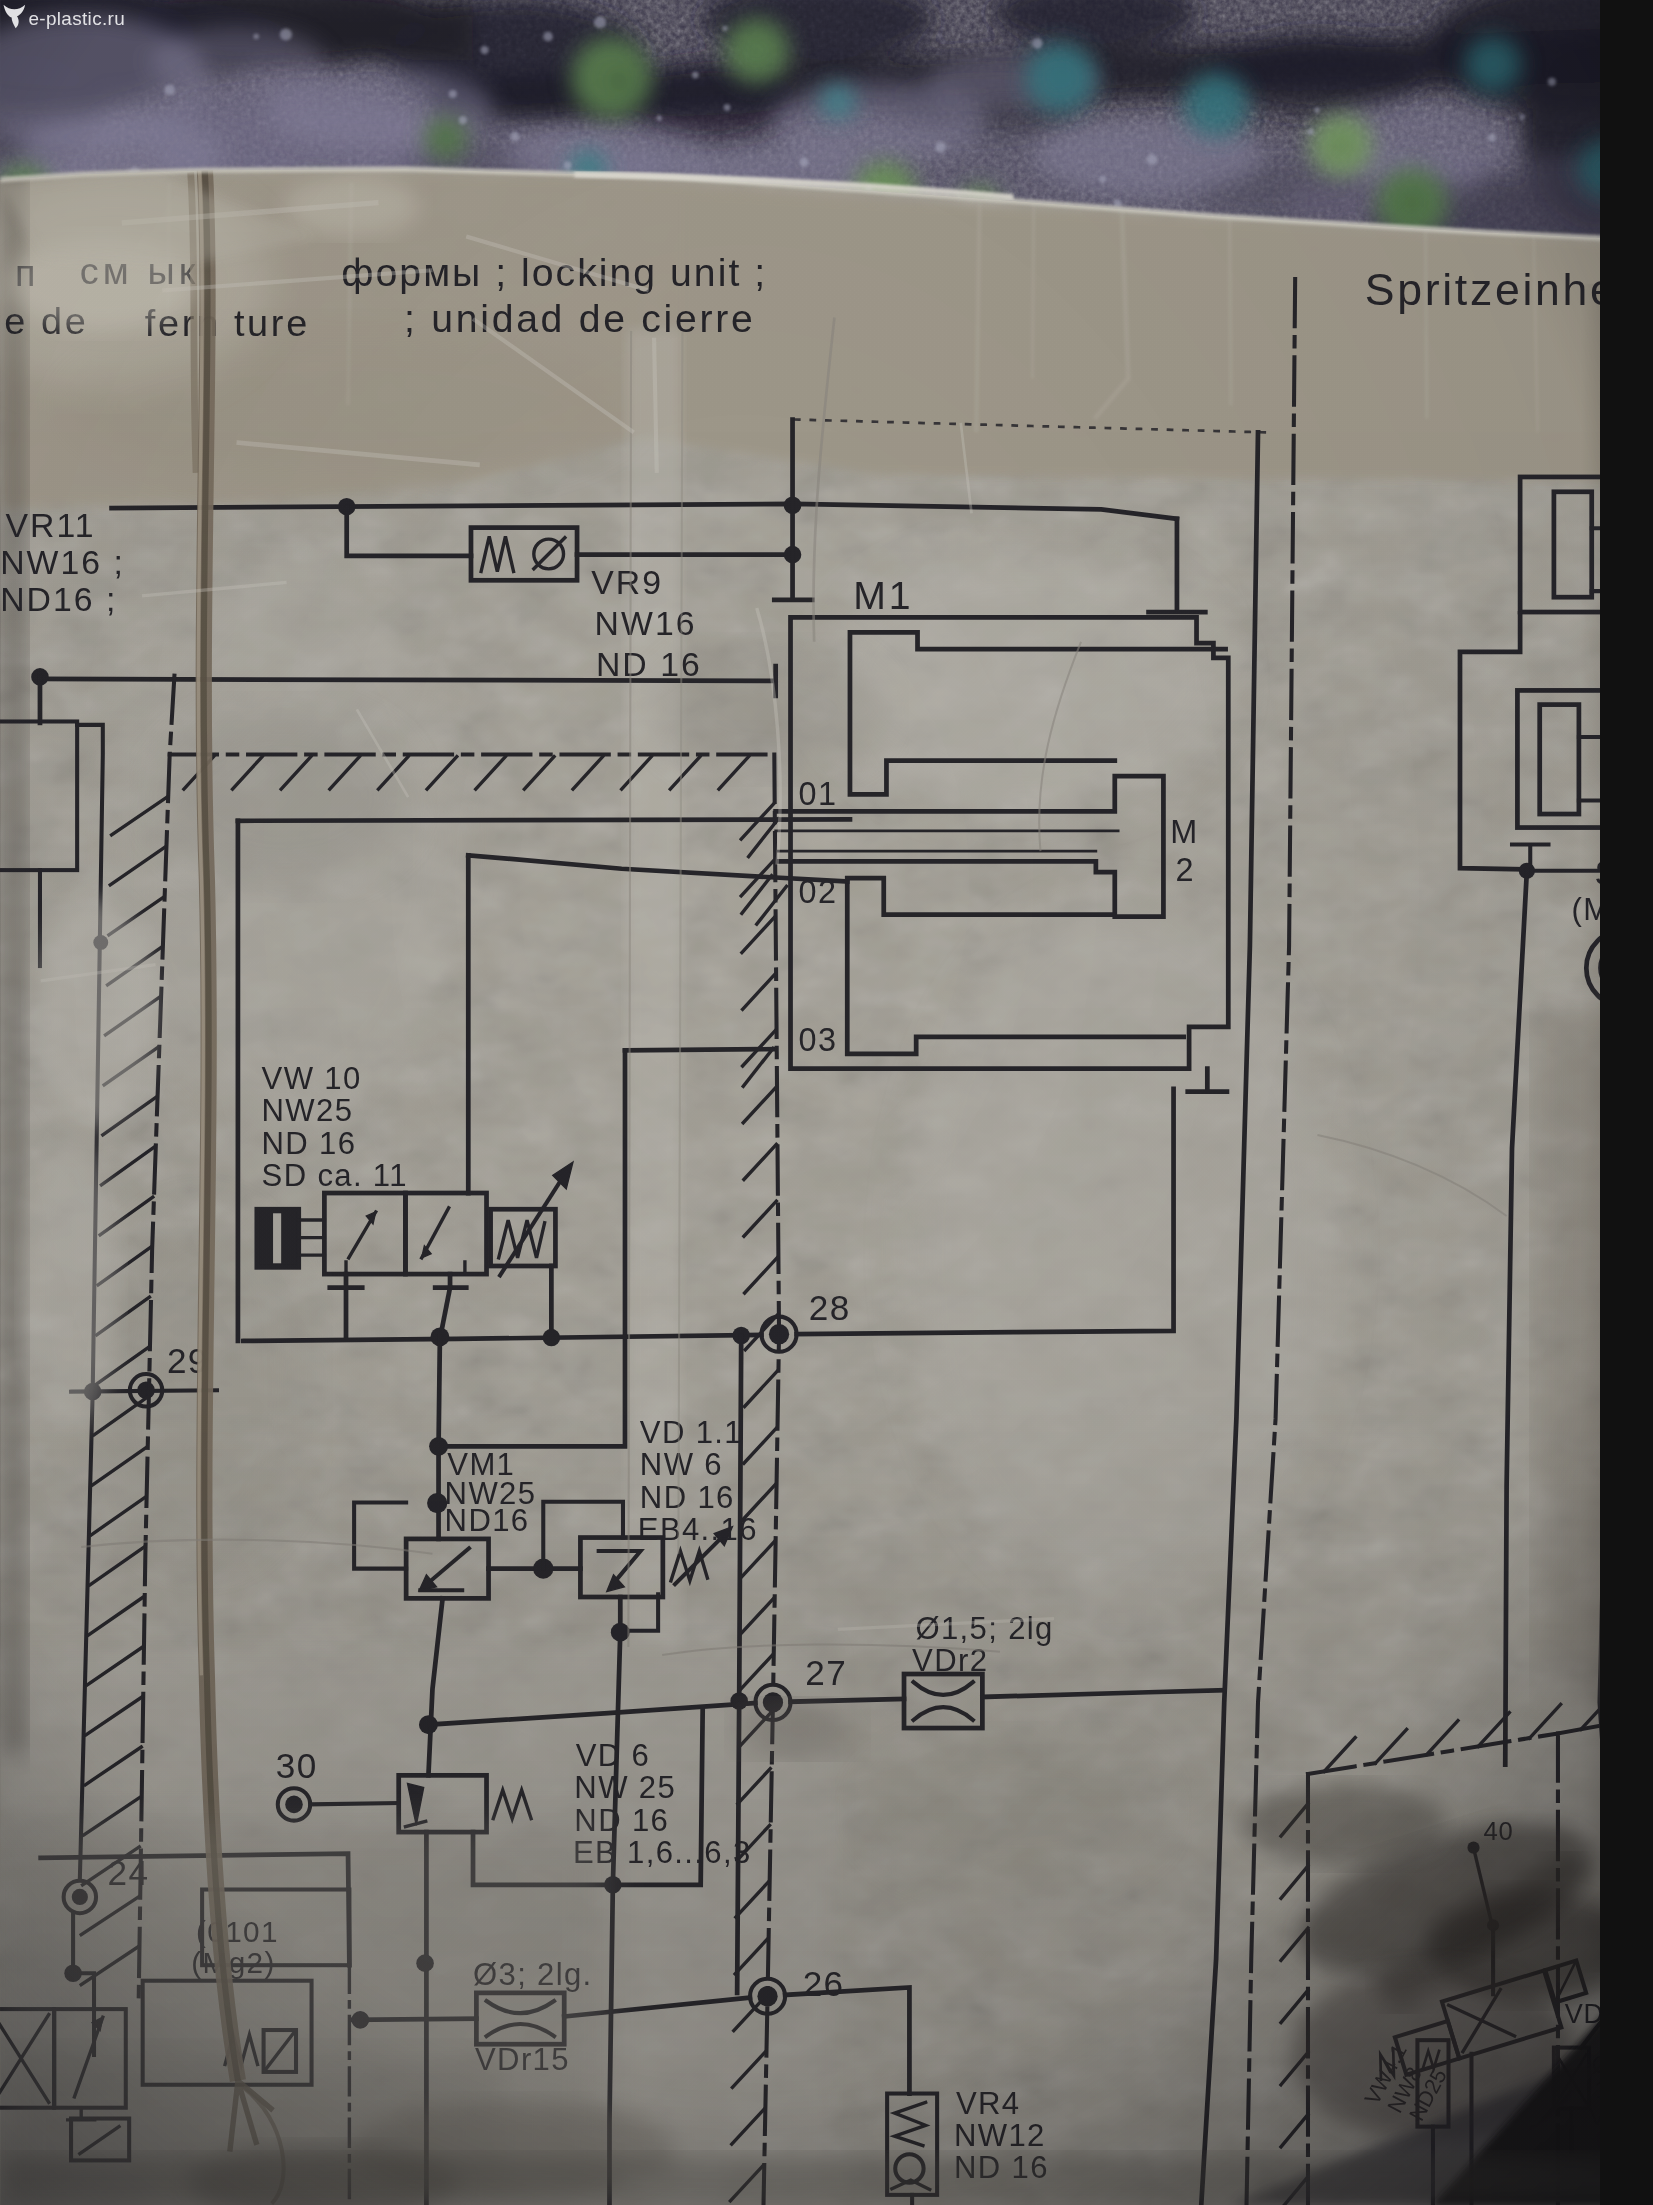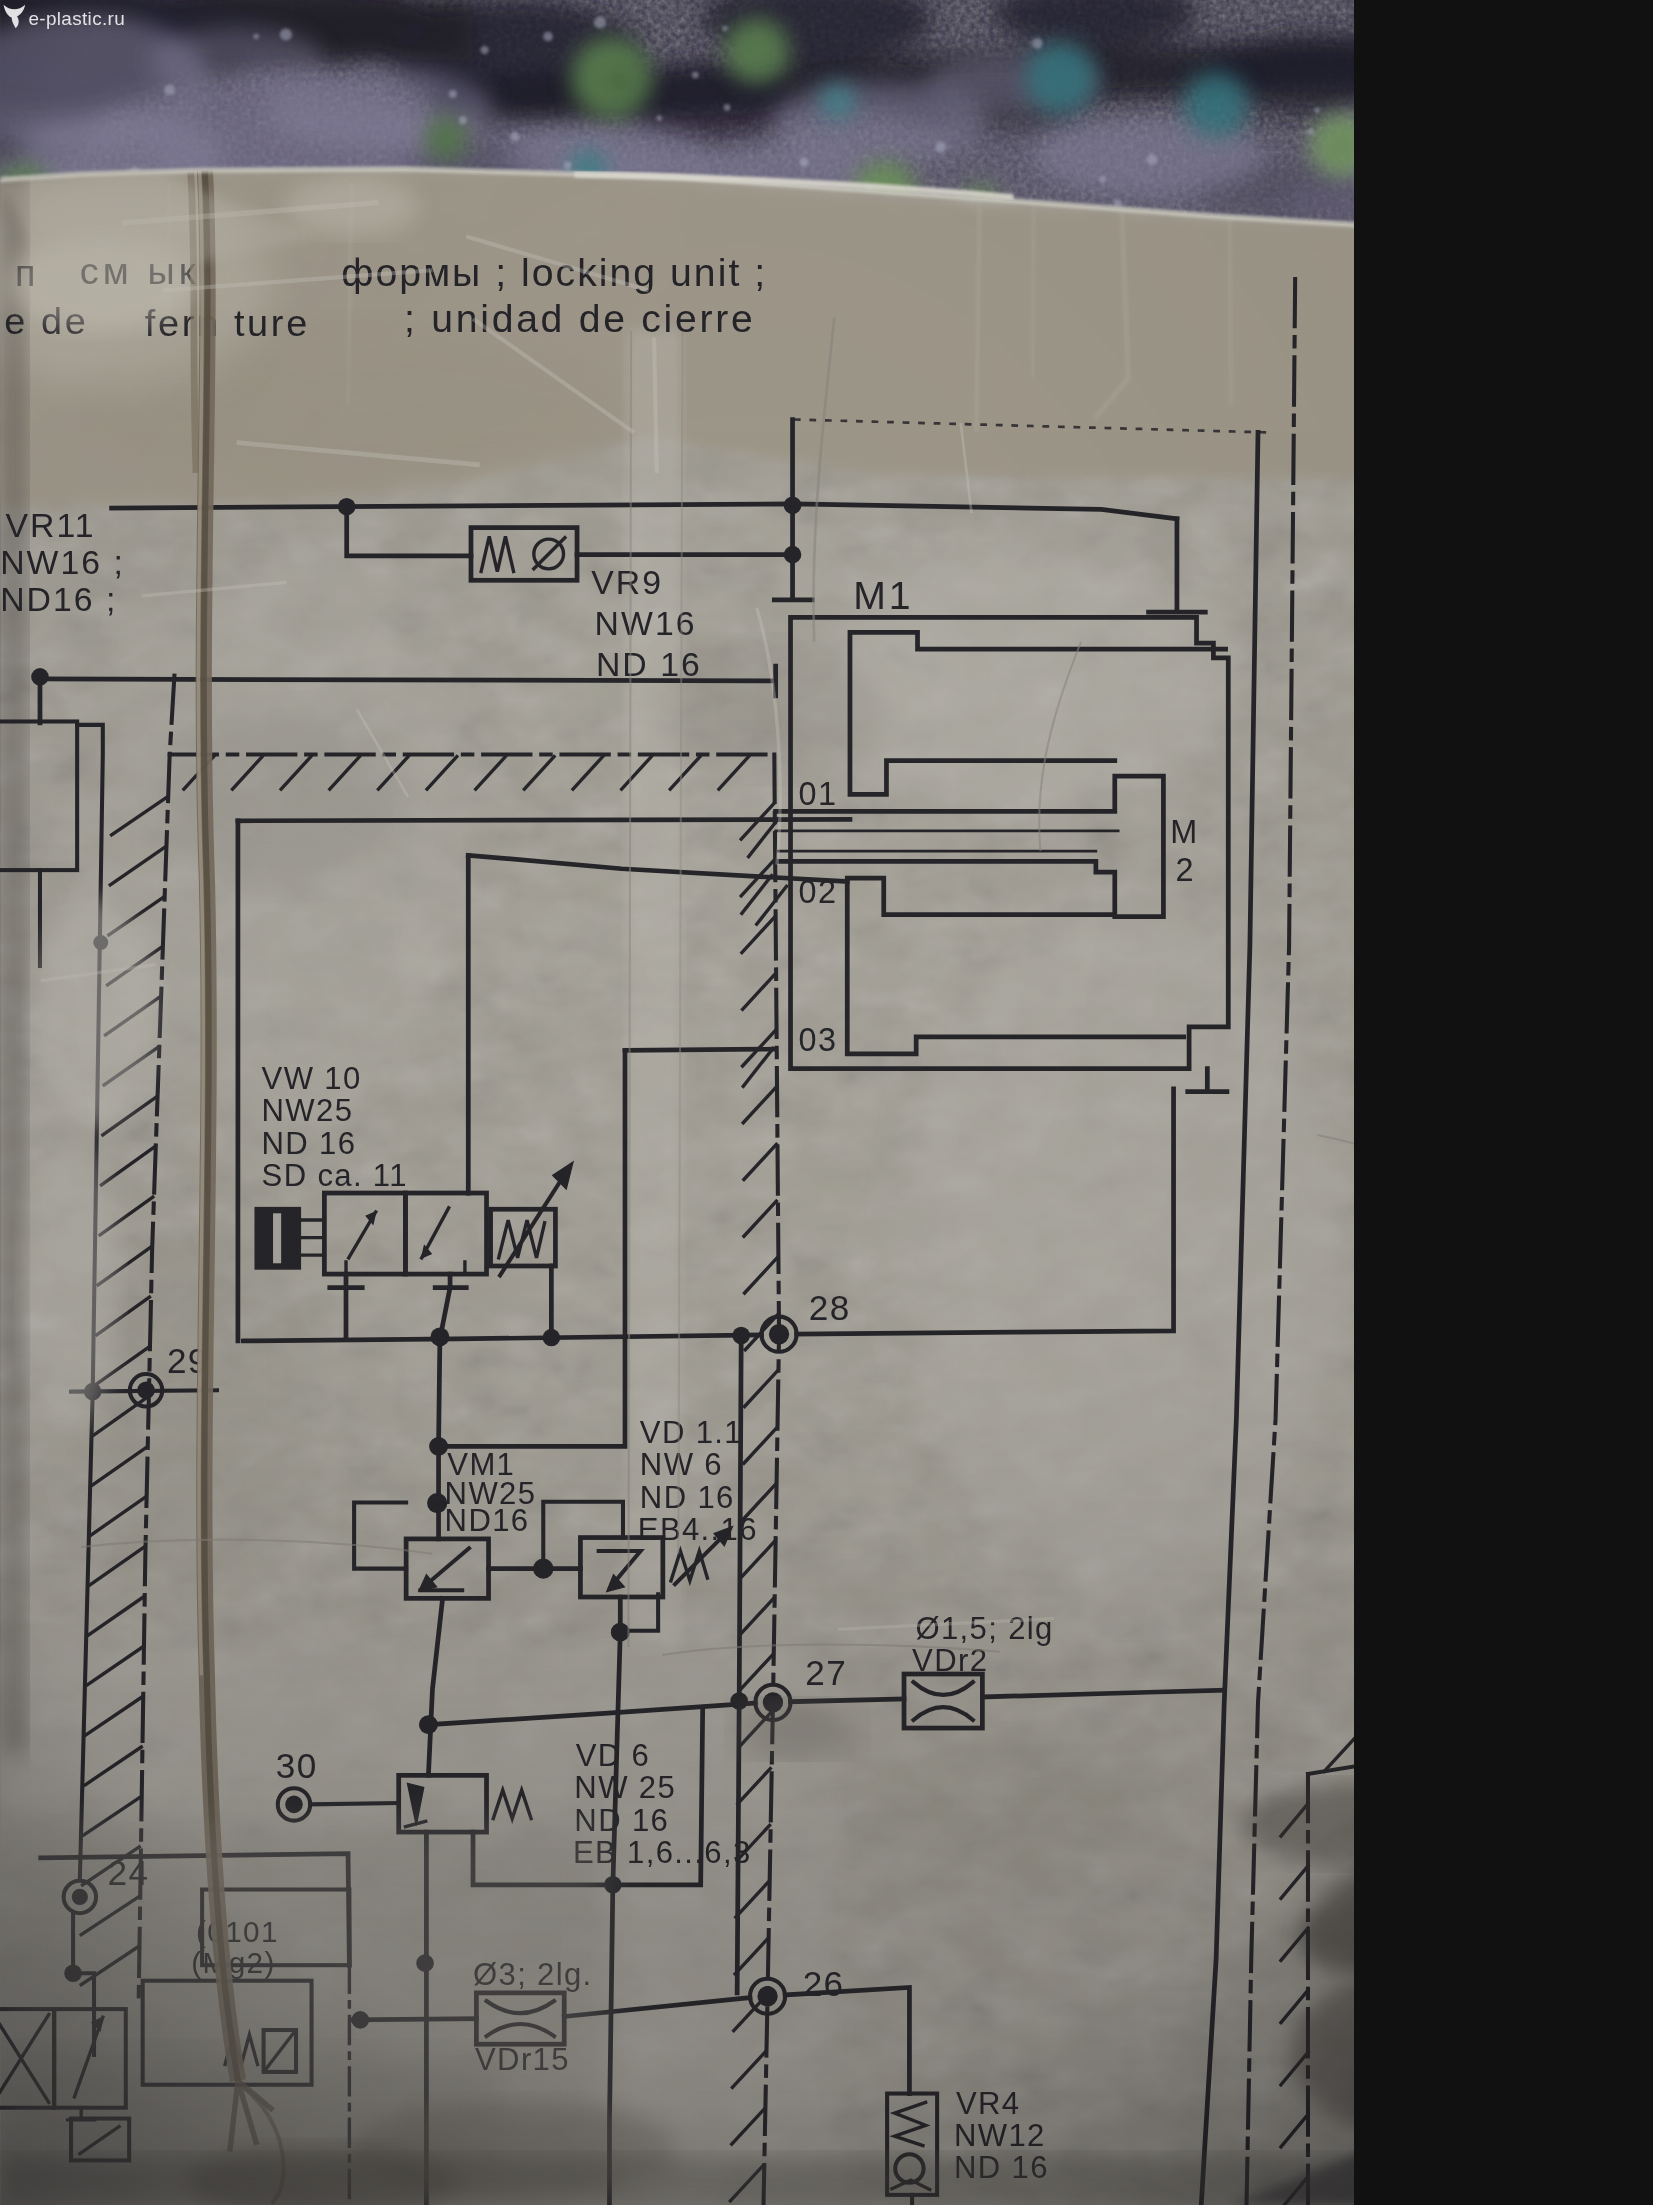--- a/index.html
+++ b/index.html
@@ -1,15 +1,15 @@
 <!DOCTYPE html>
 <html style="font-size:10.8px"><head><meta charset="utf-8">
 <style>
 html,body{margin:0;padding:0;background:#111;}
-#page{width:1354px;height:2205px;position:relative;overflow:hidden;font-family:"Liberation Sans",sans-serif;}
+#page{width:1600px;height:2205px;position:relative;overflow:hidden;font-family:"Liberation Sans",sans-serif;}
 </style></head>
 <body>
 <div id="page">
 <svg width="1654" height="2205" viewBox="0 0 2448 3264">
 <defs>
 <filter id="b2">
           <feGaussianBlur stdDeviation="2"></feGaussianBlur>
         </filter>
 <filter id="b5">
           <feGaussianBlur stdDeviation="5"></feGaussianBlur>

